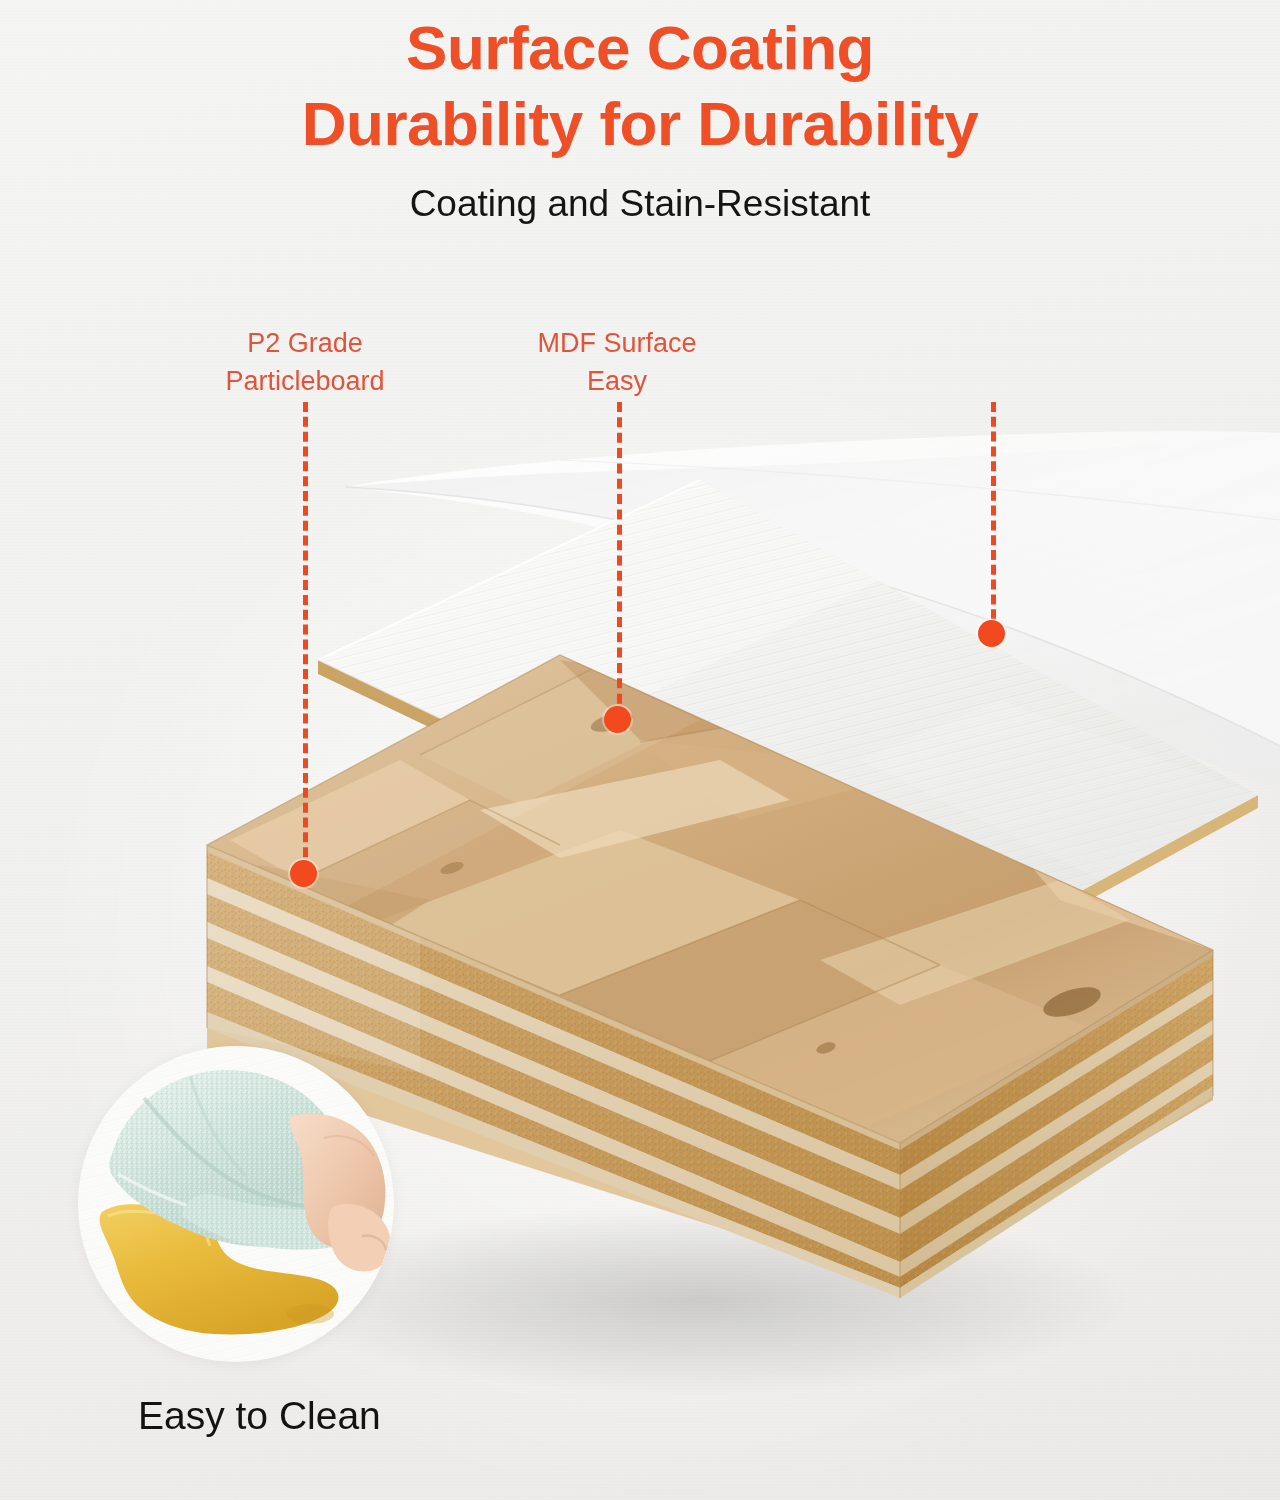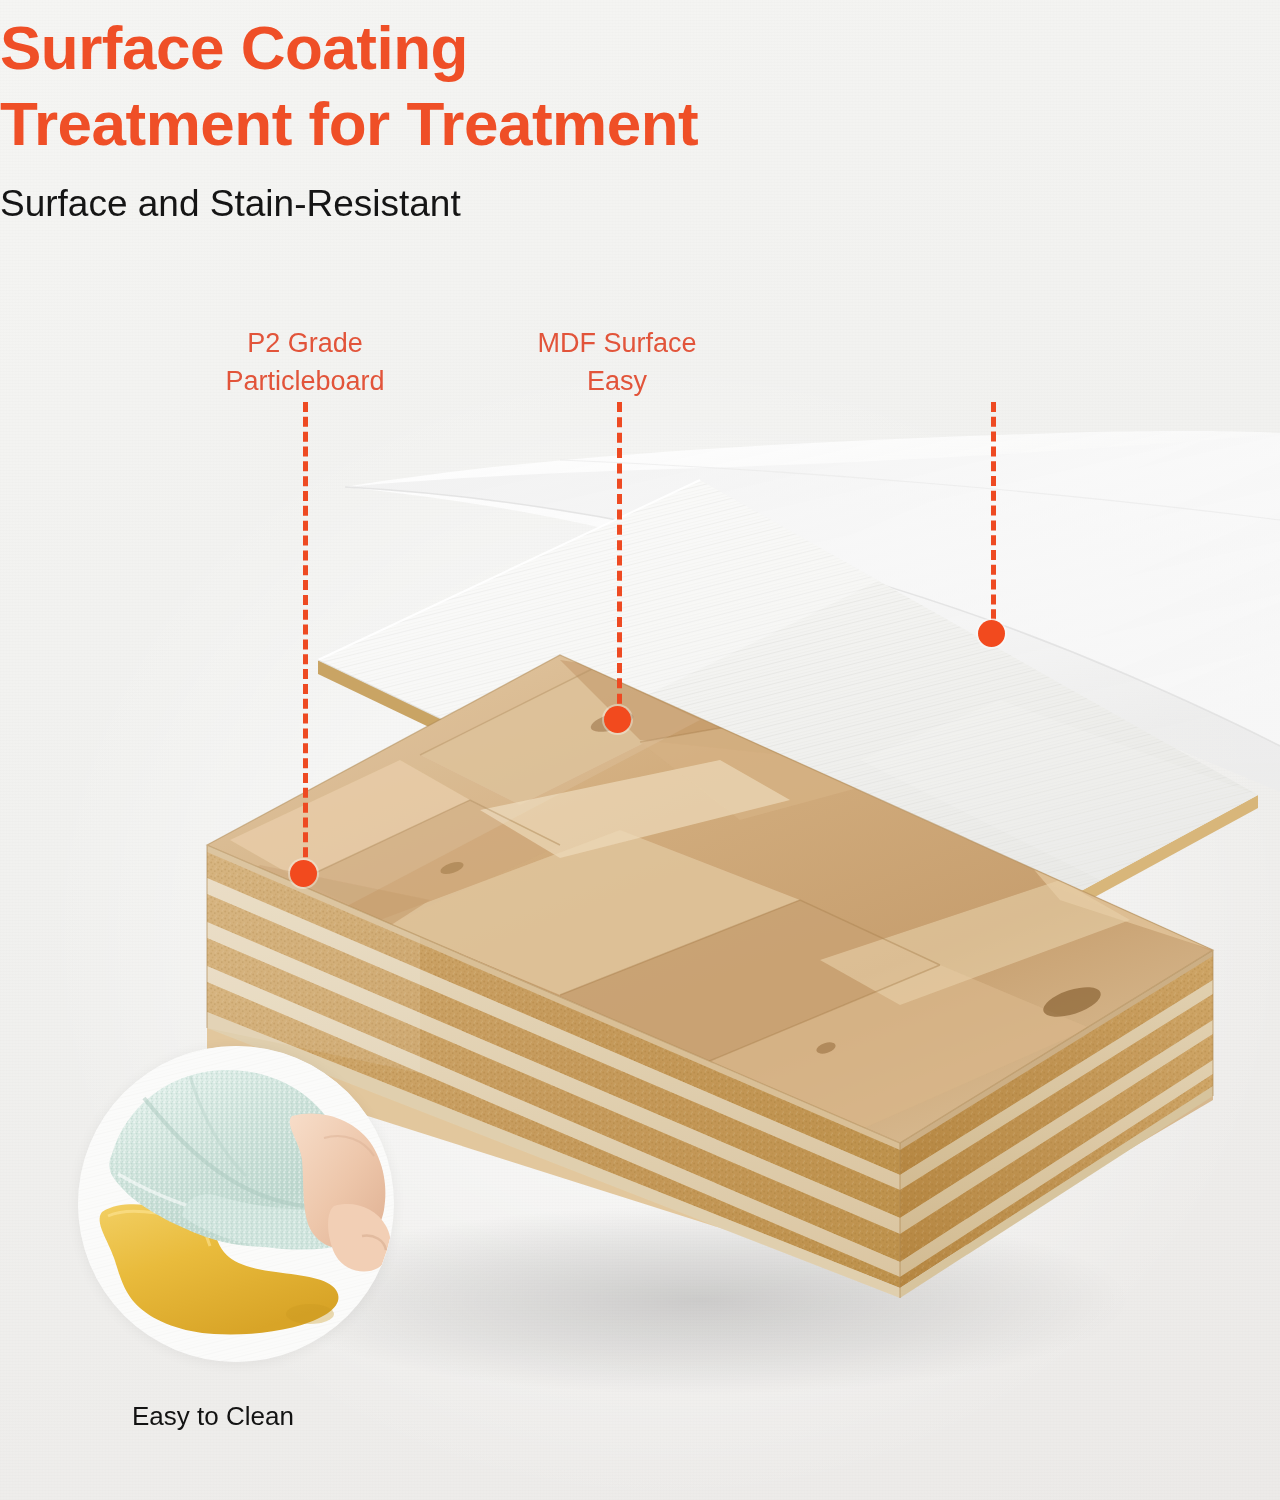--- a/index.html
+++ b/index.html
@@ -36,20 +36,21 @@
     background-image:
       repeating-linear-gradient(0deg, rgba(0,0,0,0.010) 0 1px, rgba(255,255,255,0) 1px 3px),
       repeating-linear-gradient(90deg, rgba(0,0,0,0.008) 0 1px, rgba(255,255,255,0) 1px 3px);
     opacity: .75;
   }
 
   
   .header {
     position: absolute;
     top: 0; left: 0; right: 0;
+    text-align: center;
     z-index: 40;
     padding-top: 10px;
   }
   .title-line {
     color: #ef4f27;
     font-weight: bold;
     font-size: 62px;
     line-height: 76px;
     letter-spacing: -0.5px;
     white-space: nowrap;
@@ -119,24 +120,24 @@
     overflow: hidden;
     z-index: 30;
     background:
       radial-gradient(circle at 45% 38%, #ffffff 0%, #fbfbfa 60%, #f0efee 100%);
     box-shadow: 0 2px 14px rgba(0,0,0,0.055), inset 0 0 0 1px rgba(0,0,0,0.035);
   }
   .inset svg { display:block; width: 316px; height: 316px; }
 
   .inset-caption {
     position: absolute;
-    left: 132px;
+    left: 138px;
     top: 1392px;
     color: #131313;
-    font-size: 26px;
+    font-size: 39px;
     line-height: 48px;
     z-index: 32;
     white-space: nowrap;
   }
 </style>
 </head>
 <body>
 
 <div id="stage">
 
@@ -340,22 +341,22 @@
           <path d="M 207,845 L 207,1028"></path>
           <path d="M 900,1143 L 900,1298"></path>
           <path d="M 1213,950 L 1213,1096"></path>
         </g>
       </g>
     </svg>
   </div>
 
   <div class="header">
     <div class="title-line">Surface Coating</div>
-    <div class="title-line">Treatment for Treatment</div>
-    <div class="subtitle">Surface and Stain-Resistant</div>
+    <div class="title-line">Durability for Durability</div>
+    <div class="subtitle">Coating and Stain-Resistant</div>
   </div>
 
   <div class="callout" id="callout-0">
     <div>P2 Grade</div>
     <div>Particleboard</div>
   </div>
   <div class="callout" id="callout-1">
     <div>MDF Surface</div>
     <div>Easy</div>
   </div>

